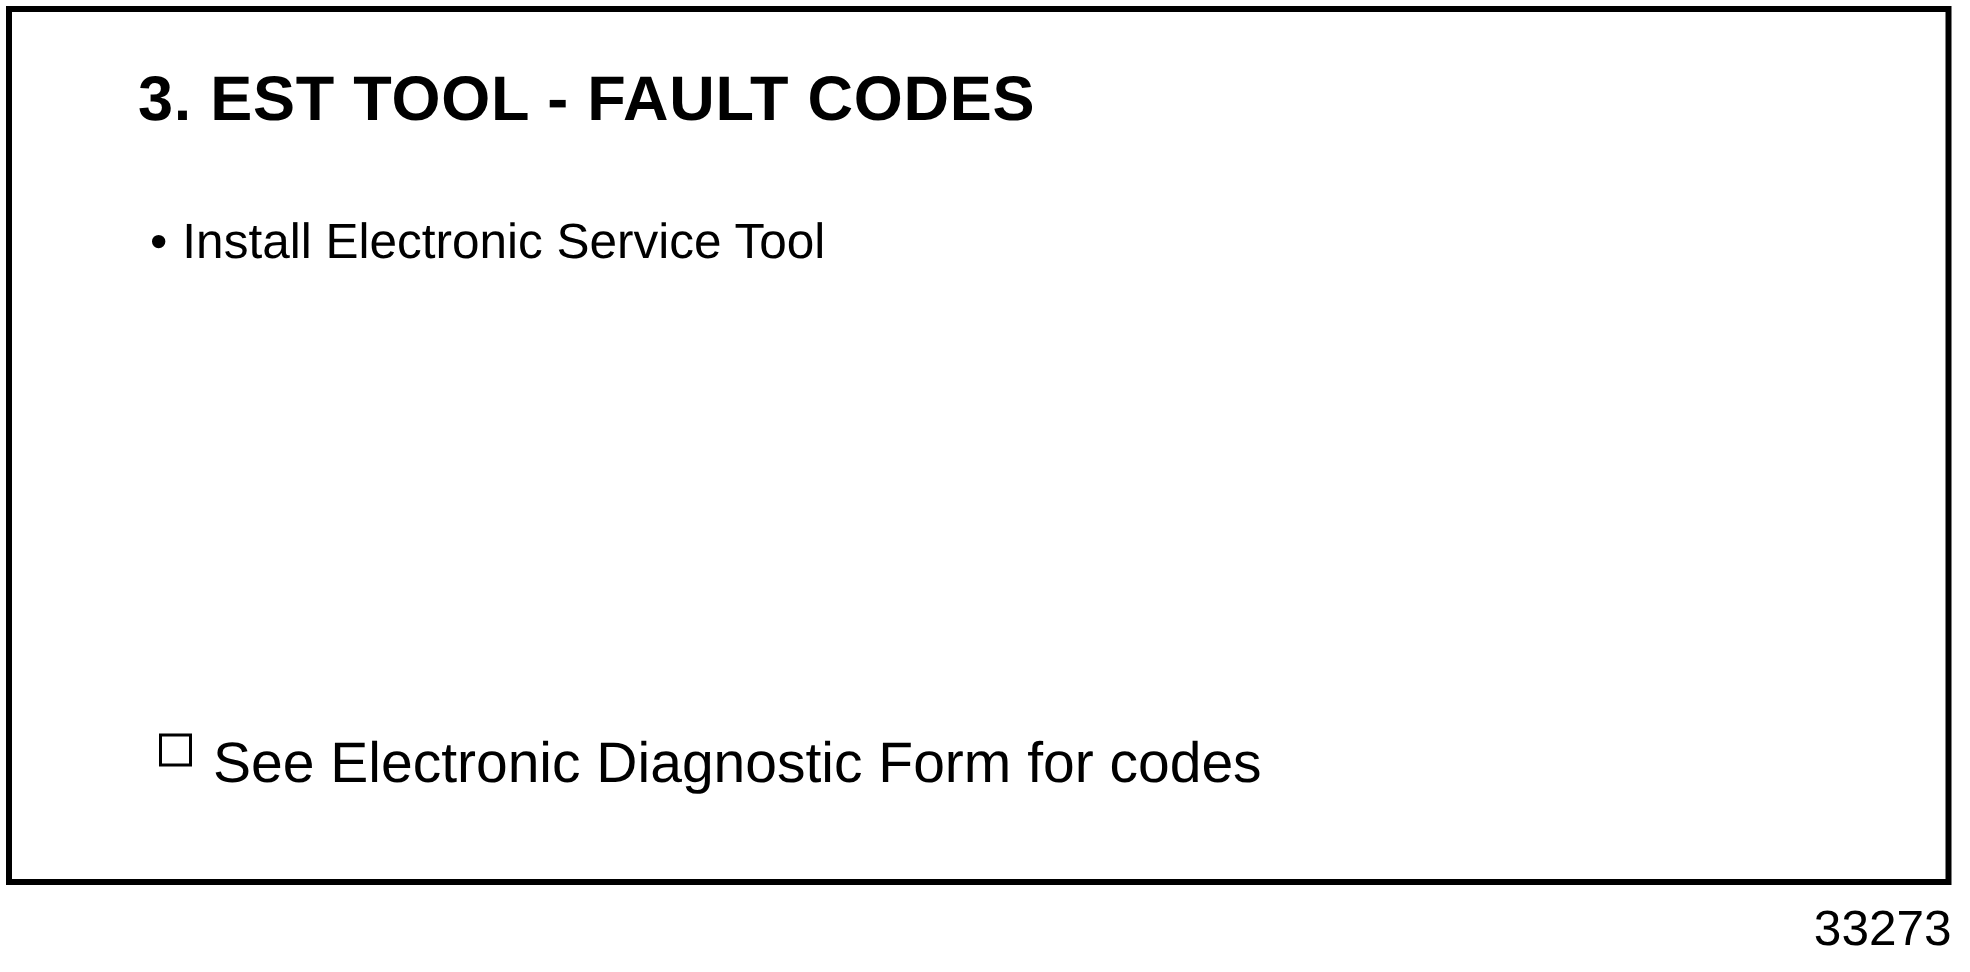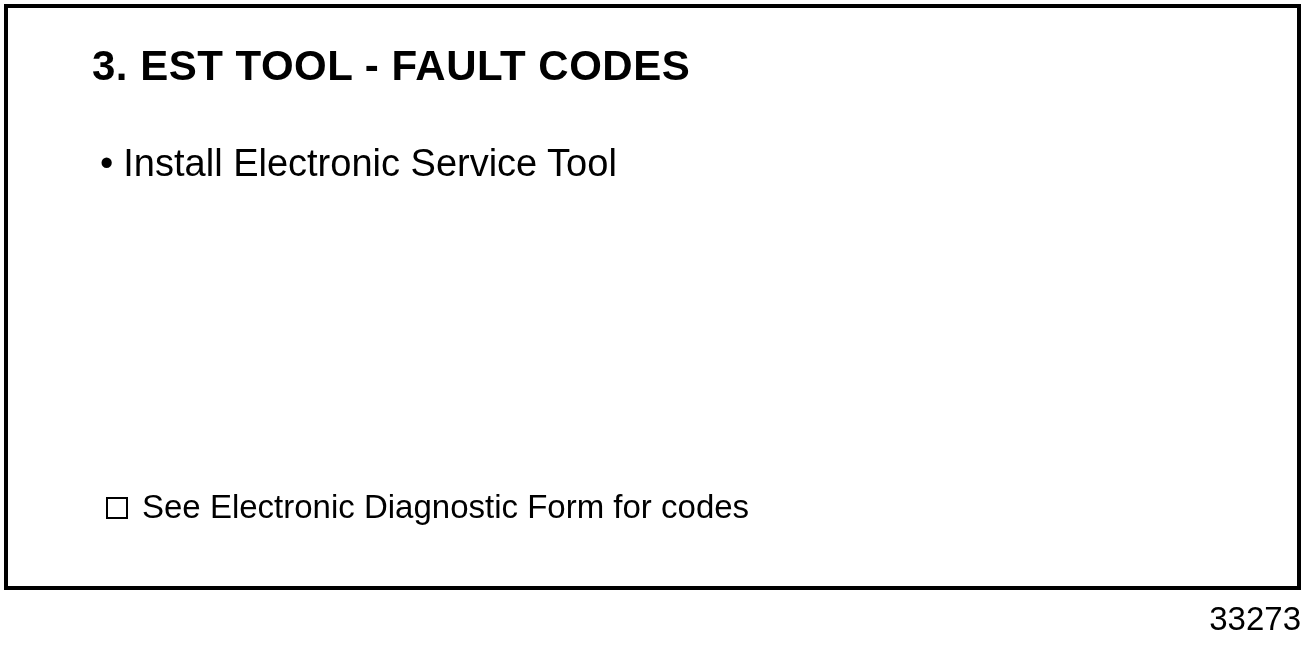--- a/index.html
+++ b/index.html
@@ -42,21 +42,21 @@
     font-size: 42px;
     font-weight: bold;
     letter-spacing: 0.5px;
     white-space: nowrap;
   }
 
   .bullet-line {
     position: absolute;
     left: 92px;
     top: 134px;
-    font-size: 38px;
+    font-size: 33px;
     white-space: nowrap;
   }
   .bullet-line .dot {
     display: inline-block;
     margin-right: 10px;
   }
 
   .codes-table {
     position: absolute;
     left: 99px;
@@ -81,24 +81,23 @@
     width: 593px;
     text-align: left;
     vertical-align: middle;
     padding-left: 14px;
   }
 
   .checkbox-line {
     position: absolute;
     left: 98px;
     top: 480px;
-    font-size: 33px;
+    font-size: 38px;
     white-space: nowrap;
     display: flex;
-    align-items: center;
   }
   .checkbox-line .box {
     display: inline-block;
     width: 22px;
     height: 22px;
     border: 2px solid #000000;
     box-sizing: border-box;
     margin-right: 14px;
     position: relative;
     top: 1px;

